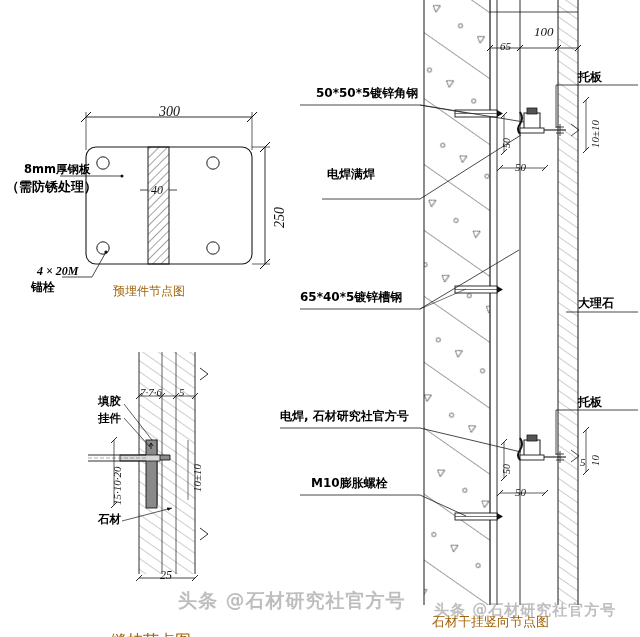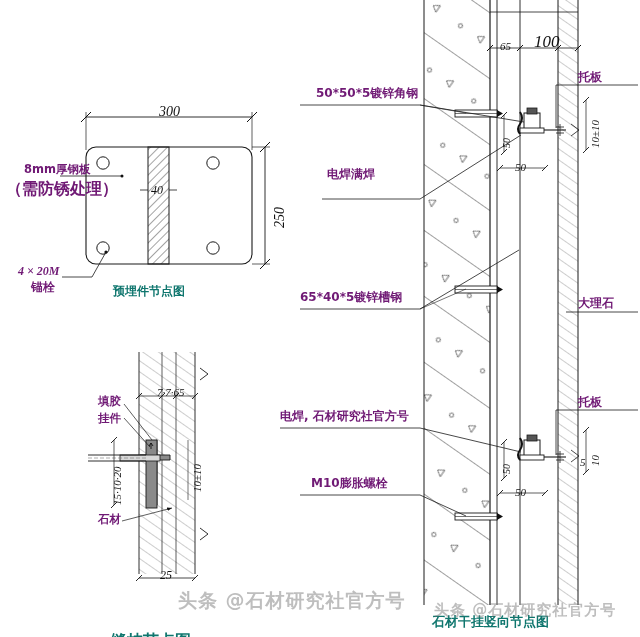--- a/index.html
+++ b/index.html
@@ -2,28 +2,28 @@
 <html><head>
 <meta charset="utf-8">
 <style>
   html,body{margin:0;padding:0;background:#ffffff;}
   body{width:640px;height:637px;position:relative;overflow:hidden;
        font-family:"Liberation Serif", serif;color:#1a1a1a;}
 
   .cad{position:absolute;left:0;top:0;width:640px;height:637px;}
 
   .lbl{position:absolute;white-space:nowrap;font-family:"Liberation Serif",serif;
-       font-style:italic;font-weight:bold;color:#701a75;line-height:1.15;}
+       font-style:italic;font-weight:bold;color:#000000;line-height:1.15;}
   .cn{font-family:"DejaVu Sans",sans-serif;font-style:normal;font-weight:bold;}
   .dim{position:absolute;white-space:nowrap;font-family:"Liberation Serif",serif;
        font-style:italic;font-size:11px;color:#111;}
   .vert{transform-origin:left top;}
 
   .title{position:absolute;white-space:nowrap;font-family:"DejaVu Sans",sans-serif;
-         font-weight:bold;color:#0f766e;}
+         font-weight:normal;color:#a16207;}
 
   .wm{position:absolute;white-space:nowrap;font-family:"DejaVu Sans",sans-serif;
       color:rgba(110,110,110,0.45);font-weight:bold;pointer-events:none;}
 </style>
 </head>
 <body>
 
 <svg class="cad" viewBox="0 0 640 637">
   <defs>
 
@@ -221,48 +221,48 @@
     <line x1="420" y1="105" x2="466" y2="113" stroke="#1a1a1a" stroke-width="0.6"></line>
     <line x1="420" y1="309" x2="466" y2="289" stroke="#1a1a1a" stroke-width="0.6"></line>
   </g>
 </svg>
 
 <div class="dim" style="left:159px;top:104px;font-size:14px;">300</div>
 <div class="dim vert" style="left:272px;top:228px;font-size:14px;transform:rotate(-90deg);">250</div>
 <div class="dim" style="left:151px;top:183px;font-size:12px;">40</div>
 
 <div class="lbl cn" style="left:24px;top:163px;font-size:11.5px;">8mm厚钢板</div>
-<div class="lbl cn" style="left:6px;top:180px;font-size:16px;">（需防锈处理）</div>
-<div class="lbl" style="left:18px;top:265px;font-size:12px;">4 × 20M</div>
+<div class="lbl cn" style="left:6px;top:180px;font-size:13px;">（需防锈处理）</div>
+<div class="lbl" style="left:37px;top:265px;font-size:12px;">4 × 20M</div>
 <div class="lbl cn" style="left:31px;top:281px;font-size:12px;">锚栓</div>
 <div class="title" style="left:113px;top:283px;font-size:12px;">预埋件节点图</div>
 
 <div class="lbl cn" style="left:98px;top:395px;font-size:11.5px;">填胶</div>
 <div class="lbl cn" style="left:98px;top:412px;font-size:11.5px;">挂件</div>
 <div class="lbl cn" style="left:98px;top:513px;font-size:11.5px;">石材</div>
 
-<div class="dim" style="left:140px;top:386px;font-size:11px;padding-left:17px;">7·7·6</div>
+<div class="dim" style="left:140px;top:386px;font-size:11px;">7·7·6</div>
 <div class="dim" style="left:179px;top:386px;font-size:11px;">5</div>
 <div class="dim vert" style="left:111px;top:505px;font-size:11px;transform:rotate(-90deg);">15·10·20</div>
 <div class="dim vert" style="left:191px;top:492px;font-size:11px;transform:rotate(-90deg);">10±10</div>
 <div class="dim" style="left:160px;top:568px;font-size:12px;">25</div>
 <div class="title" style="left:111px;top:631px;font-size:16px;">缝挂节点图</div>
 
 <div class="lbl cn" style="left:316px;top:87px;font-size:12px;">50*50*5镀锌角钢</div>
 <div class="lbl cn" style="left:327px;top:168px;font-size:12px;">电焊满焊</div>
 <div class="lbl cn" style="left:300px;top:291px;font-size:12px;">65*40*5镀锌槽钢</div>
 <div class="lbl cn" style="left:280px;top:410px;font-size:12px;">电焊, 石材研究社官方号</div>
 <div class="lbl cn" style="left:311px;top:477px;font-size:12px;">M10膨胀螺栓</div>
 
 <div class="lbl cn" style="left:578px;top:71px;font-size:12px;">托板</div>
 <div class="lbl cn" style="left:578px;top:396px;font-size:12px;">托板</div>
 <div class="lbl cn" style="left:578px;top:297px;font-size:12px;">大理石</div>
 
 <div class="dim" style="left:500px;top:40px;font-size:11px;font-style:italic;">65</div>
-<div class="dim" style="left:534px;top:32px;font-size:17px;">100</div>
+<div class="dim" style="left:534px;top:24px;font-size:13px;">100</div>
 
 <div class="dim vert" style="left:501px;top:148px;font-size:10px;transform:rotate(-90deg);">50</div>
 <div class="dim" style="left:515px;top:161px;font-size:11px;">50</div>
 <div class="dim vert" style="left:589px;top:148px;font-size:11px;transform:rotate(-90deg);">10±10</div>
 
 <div class="dim vert" style="left:501px;top:474px;font-size:10px;transform:rotate(-90deg);">50</div>
 <div class="dim" style="left:515px;top:486px;font-size:11px;">50</div>
 <div class="dim vert" style="left:589px;top:466px;font-size:11px;transform:rotate(-90deg);">10</div>
 <div class="dim" style="left:580px;top:456px;font-size:11px;">5</div>
 

